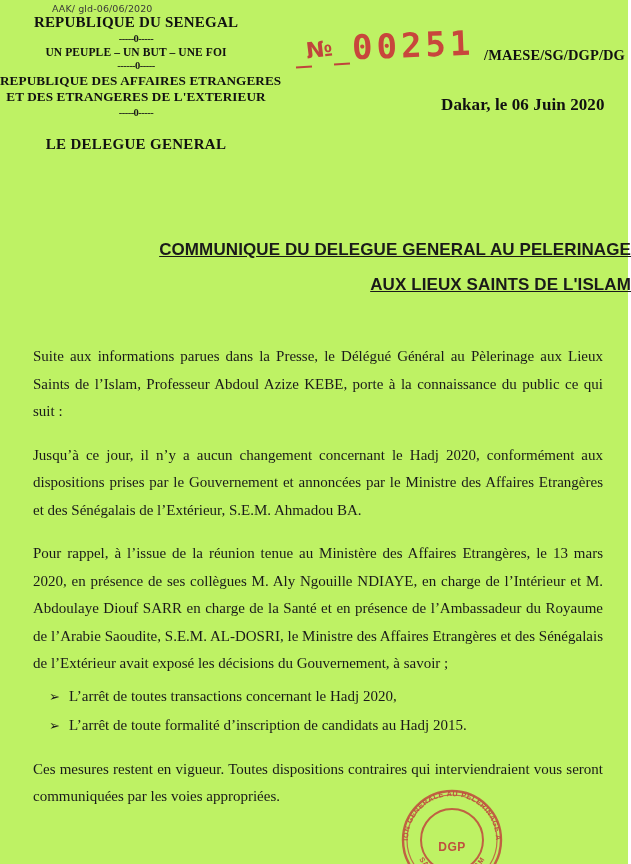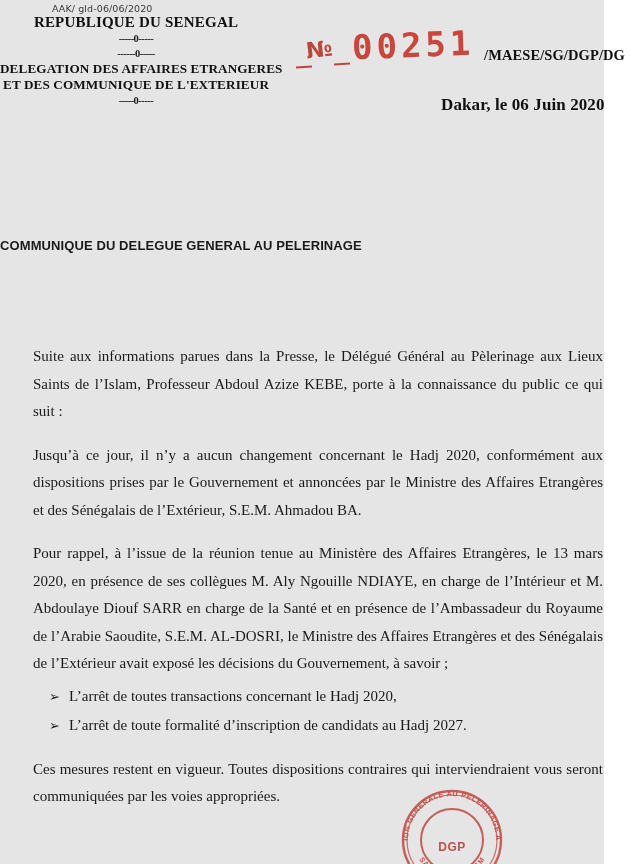--- a/index.html
+++ b/index.html
@@ -13,21 +13,22 @@
     position: relative;
     overflow: hidden;
     font-family: "Liberation Serif", serif;
     color: #111111;
   }
 
   .page {
     position: relative;
     width: 604px;
     height: 864px;
-    background: #e5e5e5;
+    background: #bef264;
+    padding-left: 24px;
   }
 
   
   .header {
     position: absolute;
     top: 0;
     left: 0;
     width: 631px;
     height: 175px;
   }
@@ -148,27 +149,28 @@
     letter-spacing: 0.1px;
     white-space: nowrap;
   }
 
   
   .doc-title {
     position: absolute;
     top: 233px;
     left: 0;
     width: 631px;
-    text-align: left;
+    text-align: right;
     font-family: "Liberation Sans", sans-serif;
-    font-size: 13px;
+    font-size: 17px;
     font-weight: bold;
     line-height: 2.05;
     letter-spacing: 0.1px;
     color: #1a1a1a;
+    text-decoration: underline;
   }
   .doc-title .tline { display: block; }
 
   
   .body-text {
     position: absolute;
     top: 327px;
     left: 33px;
     width: 570px;
     font-size: 15px;
@@ -234,59 +236,62 @@
 
 <div class="page">
 
   <div class="header">
 
     <div class="ref-code">AAK/ gld-06/06/2020</div>
 
     <div class="org-block">
       <div class="org-line-1">REPUBLIQUE DU SENEGAL</div>
       <div class="sep">-----0-----</div>
+      <div class="org-motto">UN PEUPLE – UN BUT – UNE FOI</div>
       <div class="sep">------0-----</div>
-      <div class="org-ministry">DELEGATION DES AFFAIRES ETRANGERES</div>
-      <div class="org-ministry">ET DES COMMUNIQUE DE L'EXTERIEUR</div>
+      <div class="org-ministry">REPUBLIQUE DES AFFAIRES ETRANGERES</div>
+      <div class="org-ministry">ET DES ETRANGERES DE L'EXTERIEUR</div>
       <div class="sep">-----0-----</div>
     </div>
 
+    <div class="delegue-title">LE DELEGUE GENERAL</div>
 
     <div class="stamp-number-wrap">
       <div class="stamp-dash-a"></div>
       <div class="stamp-dash-b"></div>
       <div class="stamp-no-symbol">№</div>
       <div class="stamp-digits">00251</div>
     </div>
 
     <div class="maese-ref">/MAESE/SG/DGP/DG</div>
 
     <div class="dakar-date">Dakar, le 06 Juin 2020</div>
   </div>
 
   <div class="doc-title">
     <span class="tline">COMMUNIQUE DU DELEGUE GENERAL AU PELERINAGE</span>
+    <span class="tline">AUX LIEUX SAINTS DE L'ISLAM</span>
   </div>
 
   <div class="body-text">
 
     <p>Suite aux informations parues dans la Presse, le Délégué Général au Pèlerinage aux Lieux Saints de l’Islam, Professeur Abdoul Azize KEBE, porte à la connaissance du public  ce qui suit :</p>
 
     <p>Jusqu’à ce jour, il n’y a aucun changement concernant le Hadj 2020, conformément aux dispositions prises par le Gouvernement et annoncées par le Ministre des Affaires Etrangères et des Sénégalais de l’Extérieur, S.E.M. Ahmadou BA.</p>
 
     <p>Pour rappel, à l’issue de la réunion tenue au Ministère des Affaires Etrangères, le 13 mars 2020, en présence de ses collègues M. Aly Ngouille NDIAYE, en charge de l’Intérieur et M. Abdoulaye Diouf SARR en charge de la Santé et en présence de l’Ambassadeur du Royaume de l’Arabie Saoudite, S.E.M. AL-DOSRI, le Ministre des Affaires Etrangères et des Sénégalais de l’Extérieur avait exposé les décisions du Gouvernement, à savoir ;</p>
 
     <ul class="decisions-list">
       <li>
         <span class="arrow-marker">➢</span>
         <span>L’arrêt de toutes transactions concernant le Hadj 2020,</span>
       </li>
       <li>
         <span class="arrow-marker">➢</span>
-        <span>L’arrêt de toute formalité d’inscription de candidats au Hadj 2027.</span>
+        <span>L’arrêt de toute formalité d’inscription de candidats au Hadj 2015.</span>
       </li>
     </ul>
 
     <p class="closing">Ces mesures restent en vigueur. Toutes dispositions contraires qui interviendraient vous seront communiquées par les voies appropriées.</p>
   </div>
 
   <div class="round-stamp">
     <svg width="112" height="112" viewBox="0 0 112 112" aria-hidden="true">
       <defs>
         <path id="ringTop" d="M 56,56 m -44,0 a 44,44 0 1,1 88,0" fill="none"></path>

